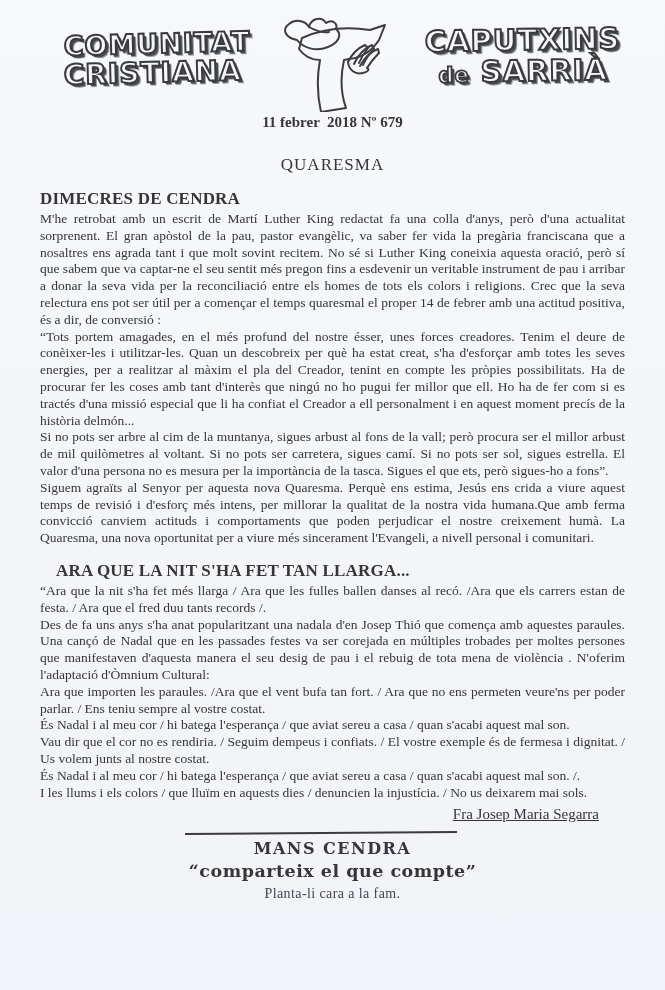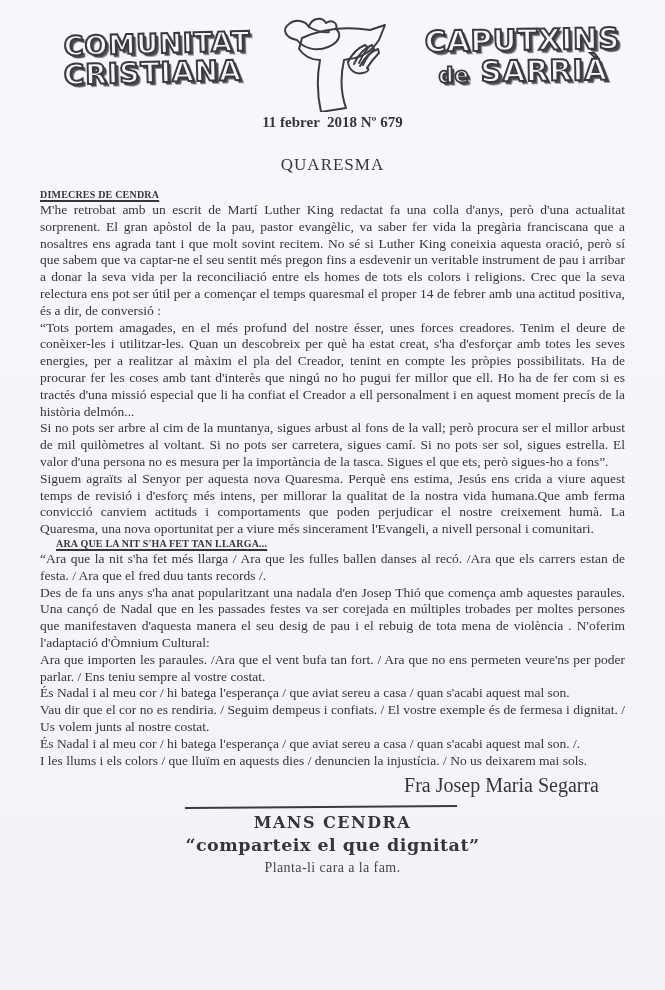--- a/index.html
+++ b/index.html
@@ -32,28 +32,28 @@
   .brand-right .l1{font-size:29px;}
   .brand-right .l2{font-size:29px;margin-top:2px;}
   .brand-right .de{font-size:21px;-webkit-text-stroke:1.8px #3a3a3f;}
   .logo{position:absolute;left:266px;top:12px;width:132px;height:100px;}
   
   .dateline{text-align:center;font-weight:bold;font-size:15px;white-space:pre;margin-top:2px;}
   .content{padding:0 40px;}
   .title{text-align:center;font-size:17px;font-weight:normal;letter-spacing:1px;margin:24px 0 14px;}
   
   h2.sec{
-    font-size:10px;font-weight:bold;text-decoration:underline;
+    font-size:17px;font-weight:bold;
     text-underline-offset:2px;text-decoration-thickness:1.5px;
-    margin:0 0 2px;letter-spacing:0.2px;
+    margin:14px 0 2px;letter-spacing:0.2px;
   }
   h2.sec.indent{margin-left:16px;}
   p.body{margin:0;font-size:13.5px;line-height:16.8px;text-align:justify;}
   p.it{}
-  .signature{text-align:right;margin:5px 26px 0 0;font-size:20px;}
+  .signature{text-align:right;margin:5px 26px 0 0;font-size:15px;text-decoration:underline;}
   
   .footer{text-align:center;margin-top:9px;}
   .rule{width:272px;height:2px;background:#3a3a3f;margin:0 auto 5px;transform:translateX(-12px) rotate(-0.4deg);}
   .f1{font-family:"DejaVu Serif",serif;font-weight:bold;font-size:16px;letter-spacing:1.5px;}
   .f2{font-family:"DejaVu Serif",serif;font-weight:bold;font-size:17.5px;letter-spacing:0.5px;margin-top:3px;}
   .f3{font-family:Liberation Serif, serif;font-size:14px;letter-spacing:0.4px;margin-top:5px;color:#45454c;}
 </style>
 </head>
 <body>
 
@@ -110,18 +110,18 @@
       <p class="body it">Vau dir que el cor no es rendiria. / Seguim dempeus i confiats. / El vostre exemple és de fermesa i dignitat. / Us volem junts al nostre costat.</p>
       <p class="body it">És Nadal i al meu cor / hi batega l'esperança / que aviat sereu a casa / quan s'acabi aquest mal son. /.</p>
       <p class="body it">I les llums i els colors / que lluïm en aquests dies / denuncien la injustícia. / No us deixarem mai sols.</p>
     </section>
 
     <div class="signature">Fra Josep Maria Segarra</div>
 
     <footer class="footer">
       <div class="rule"></div>
       <div class="f1">MANS CENDRA</div>
-      <div class="f2">“comparteix el que dignitat”</div>
+      <div class="f2">“comparteix el que compte”</div>
       <div class="f3">Planta-li cara a la fam.</div>
     </footer>
   </div>
 
 </div>
 
 </body></html>

